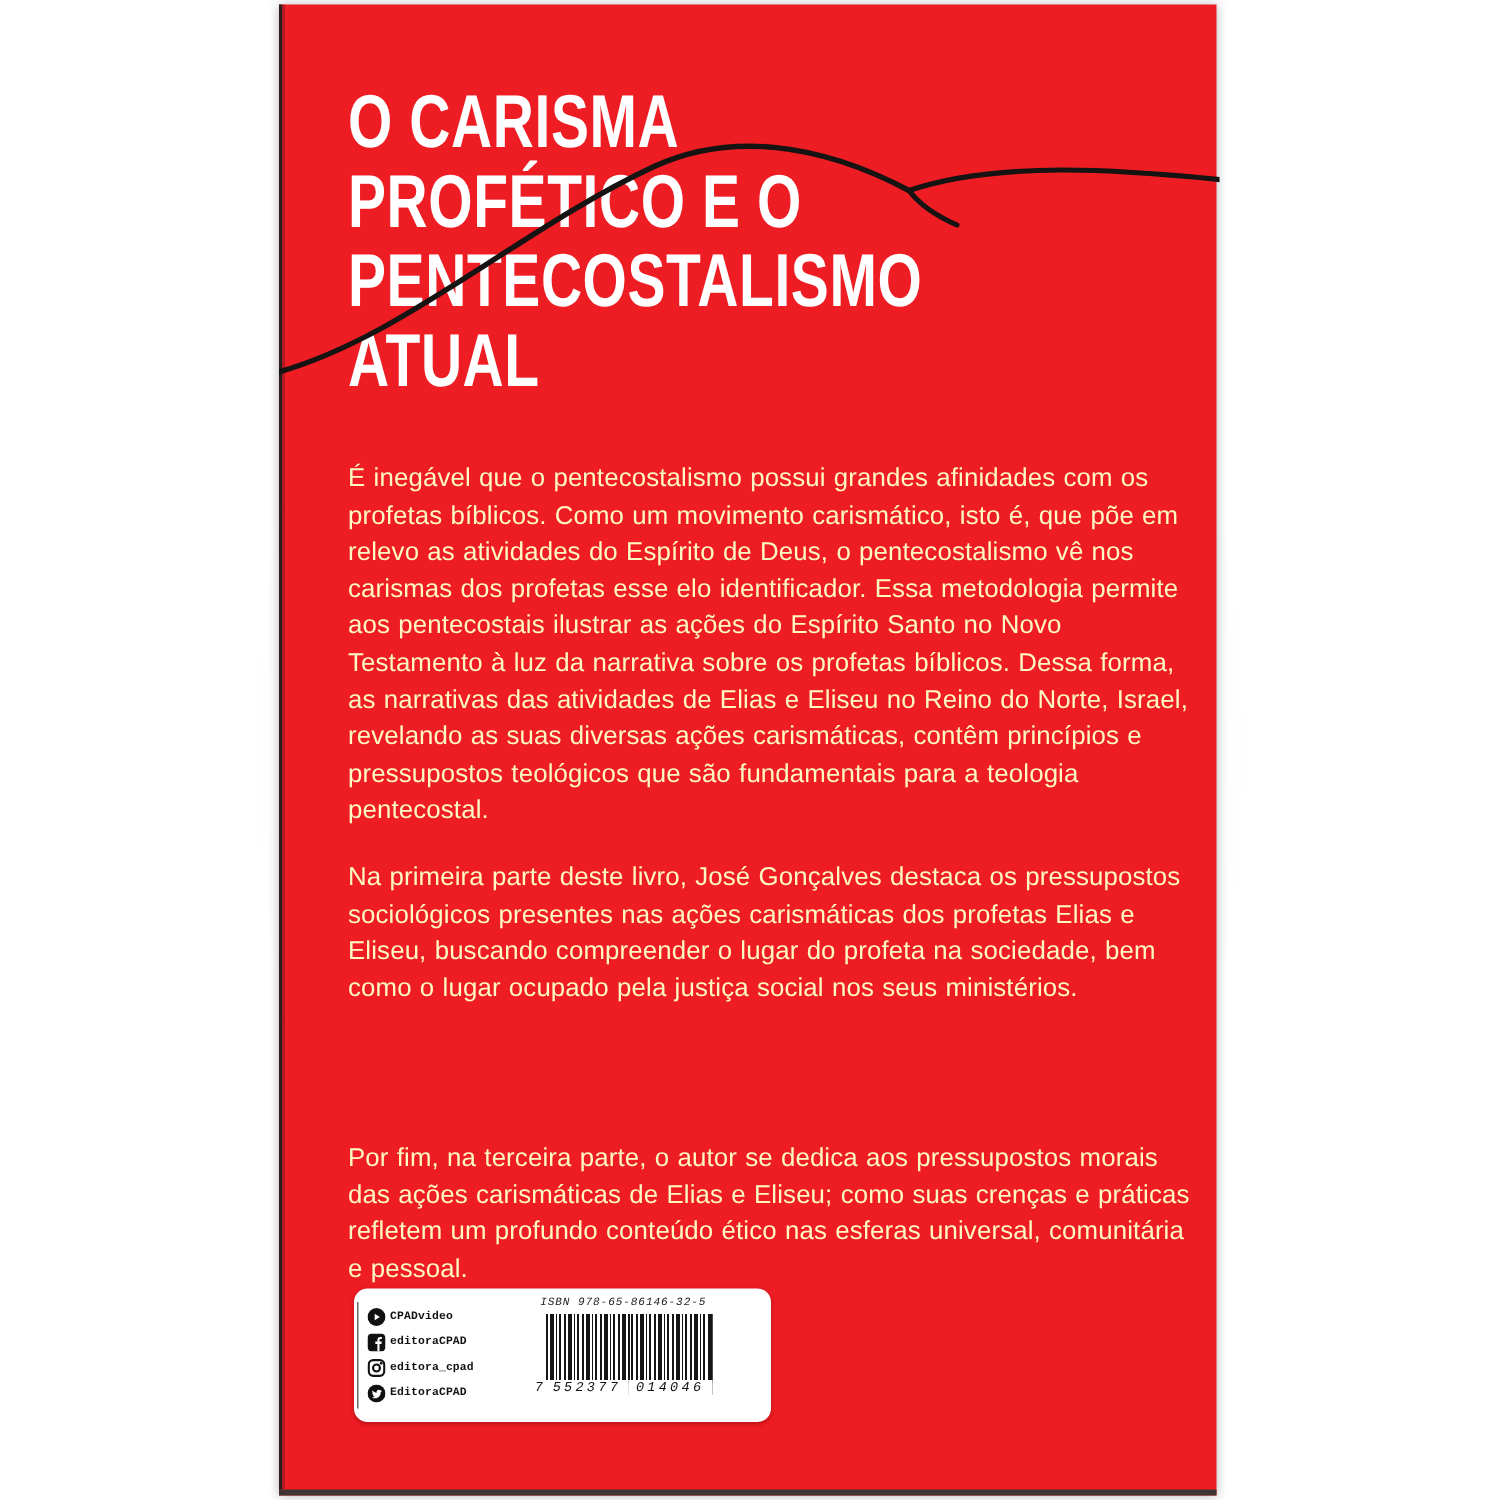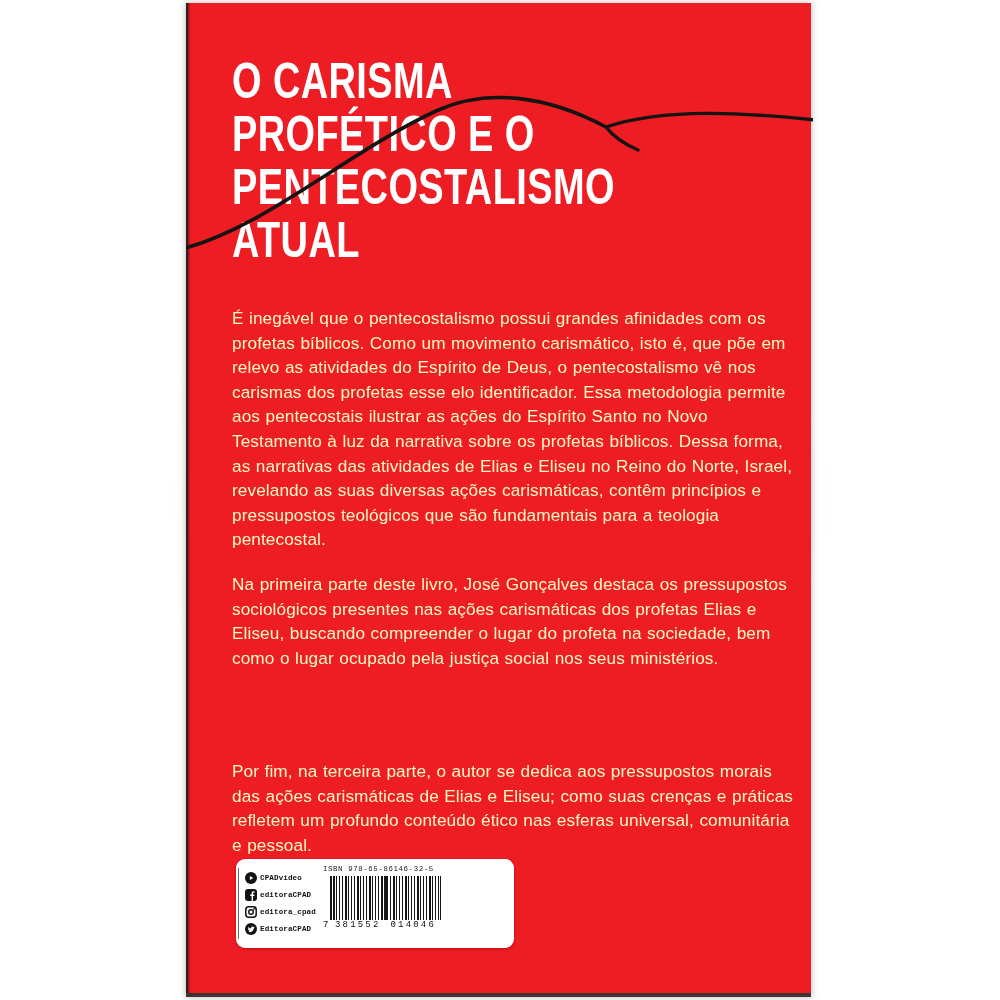--- a/index.html
+++ b/index.html
@@ -68,22 +68,23 @@
     width:76px;display:flex;flex-direction:column;justify-content:center;
     gap:4px;padding-left:3px;font-family:Liberation Mono, monospace;
   }
   .social-row{display:flex;align-items:center;gap:3px;height:13px;}
   .social-ico{width:12px;height:12px;flex:0 0 12px;}
   .social-handle{
     font-size:7.6px;font-weight:bold;color:#111111;letter-spacing:0.1px;
     white-space:nowrap;
   }
   .barcode-col{
-    flex:1;display:flex;flex-direction:column;align-items:flex-start;
+    flex:1;display:flex;flex-direction:column;align-items:center;
     padding:5px 6px 4px 2px;
+    font-style:italic;
   }
   .isbn-label{
     font-family:"Liberation Mono", monospace;font-size:7.4px;color:#222222;
     letter-spacing:0.6px;white-space:nowrap;line-height:9px;margin-top:1px;
   }
   .barcode{
     position:relative;width:118px;height:56px;margin-top:2px;
   }
   .bars{
     position:absolute;left:7px;top:0;width:111px;height:46px;
@@ -170,21 +171,21 @@
 
       <div class="barcode-col">
         <div class="isbn-label">ISBN 978-65-86146-32-5</div>
         <div class="barcode">
           <div class="bars"></div>
           <div class="guard g1"></div>
           <div class="guard g2"></div>
           <div class="guard g3"></div>
           <div class="digits-row">
             <span class="digit-first">7</span>
-            <span class="digit-group">381552</span>
+            <span class="digit-group">552377</span>
             <span class="digit-group">014046</span>
           </div>
         </div>
       </div>
 
     </div>
   </div>
 </div>
 
 </body></html>

